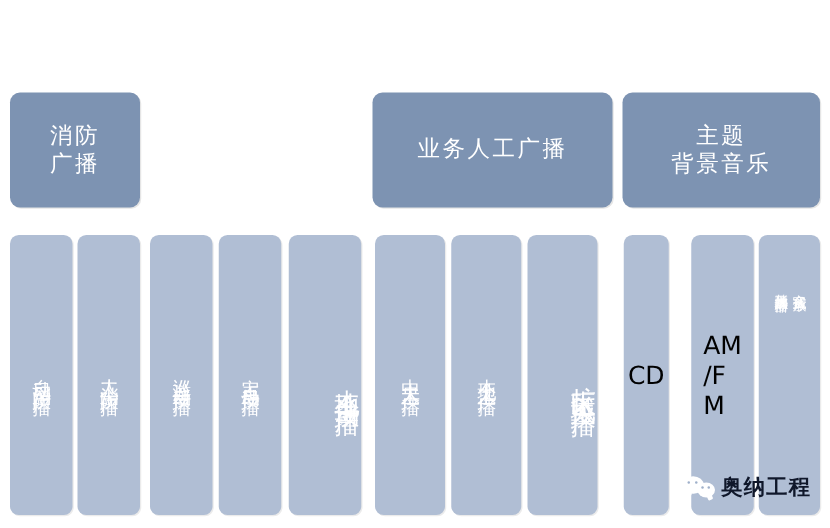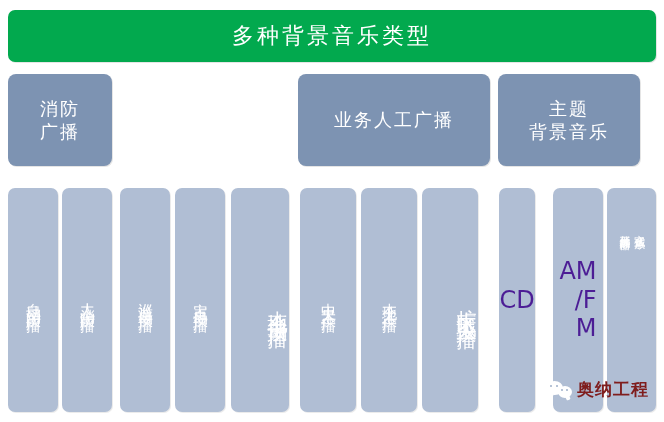--- a/index.html
+++ b/index.html
@@ -56,21 +56,21 @@
     line-height: 1.28;
     letter-spacing: 2px;
     text-align: center;
     font-family: "DejaVu Serif", "Liberation Serif", serif;
     white-space: pre-line;
   }
 
   .cat-1 { left: 8px;   width: 104px; align-items: center; }
   .cat-2 { left: 120px; width: 170px; }
   .cat-3 { left: 298px; width: 192px; }
-  .cat-4 { left: 498px; width: 142px; }
+  .cat-4 { left: 498px; width: 158px; }
 
   
   .leaf {
     position: absolute;
     background: #B0BED4;
     border-radius: 7px;
     top: 188px;
     height: 224px;
     box-shadow: 1px 1px 0 rgba(0,0,0,0.08);
     overflow: hidden;
@@ -102,24 +102,24 @@
   .fs-15 { font-size: 15px; }
   .fs-20 { font-size: 20px; }
 
   
   .leaf-label-h {
     position: absolute;
     top: 0; bottom: 0; left: 0; right: 0;
     display: flex;
     align-items: center;
     justify-content: center;
-    color: #4c1d95;
-    font-size: 24px;
+    color: #000000;
+    font-size: 20px;
     line-height: 1.2;
-    text-align: right;
+    text-align: left;
     font-family: "DejaVu Sans", "Liberation Sans", sans-serif;
     white-space: pre-line;
     padding: 0 6px;
     box-sizing: border-box;
   }
 
   
   .leaf-1  { left: 8px;   width: 50px; }
   .leaf-2  { left: 62px;  width: 50px; }
   .leaf-3  { left: 120px; width: 50px; }
@@ -203,35 +203,32 @@
     position: absolute;
     width: 2px; height: 2px;
     background: #9FB0CA;
     border-radius: 50%;
   }
   .wechat-mark .e1 { left: 4px; top: 5px; }
   .wechat-mark .e2 { left: 10px; top: 5px; }
   .wechat-mark .e3 { right: 4px; top: 9px; }
   .wechat-mark .e4 { right: 9px; top: 9px; }
   .watermark-text {
-    color: #7f1d1d;
+    color: #0f172a;
     font-size: 17px;
     font-weight: bold;
     letter-spacing: 1px;
     font-family: "DejaVu Sans", "Liberation Sans", sans-serif;
   }
 </style>
 </head>
 <body>
 
 <div id="canvas">
 
-  <div class="banner">
-    <div class="banner-title">多种背景音乐类型</div>
-  </div>
 
   <div class="cat cat-1">
     <div class="cat-label">消防
 广播</div>
   </div>
   <div class="cat cat-3">
     <div class="cat-label">业务人工广播</div>
   </div>
   <div class="cat cat-4">
     <div class="cat-label">主题

